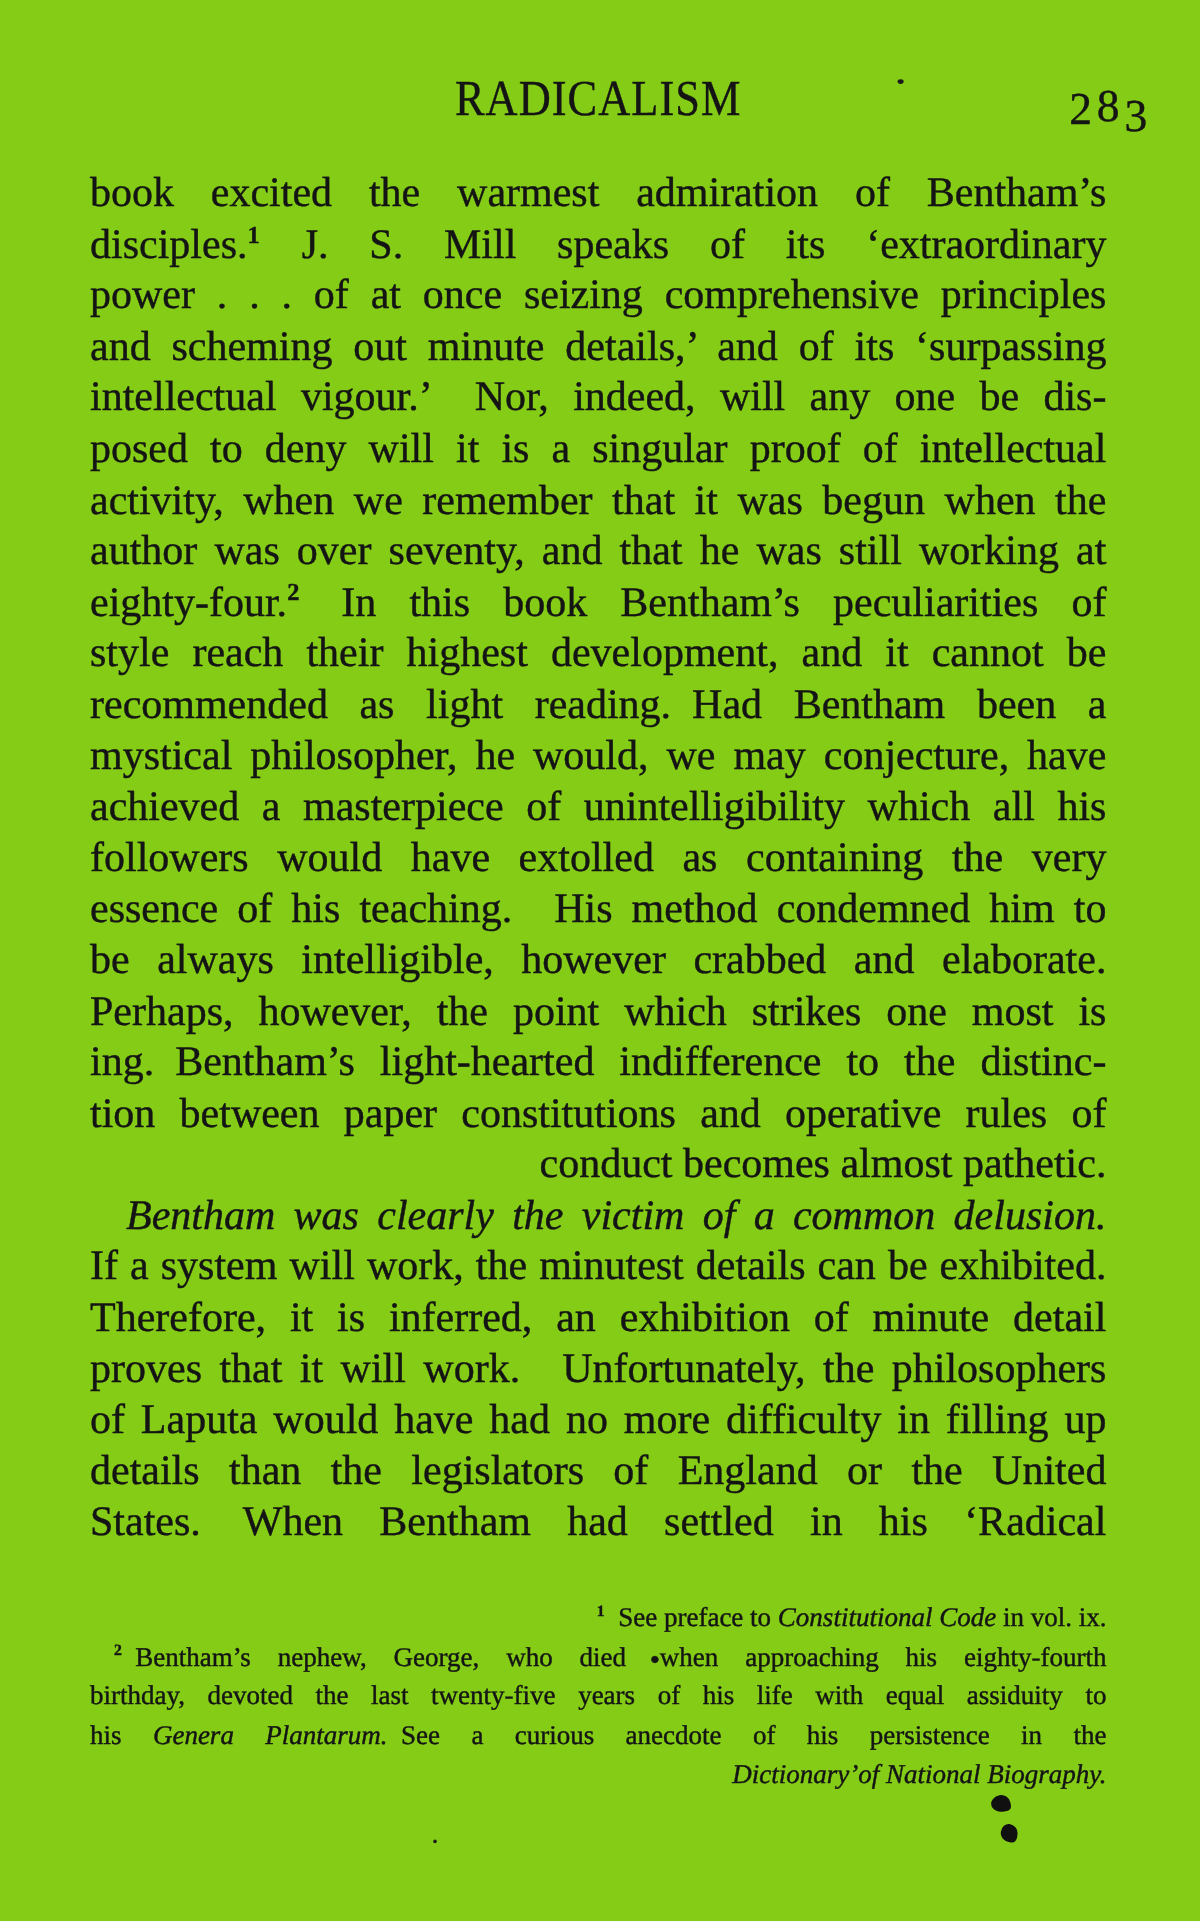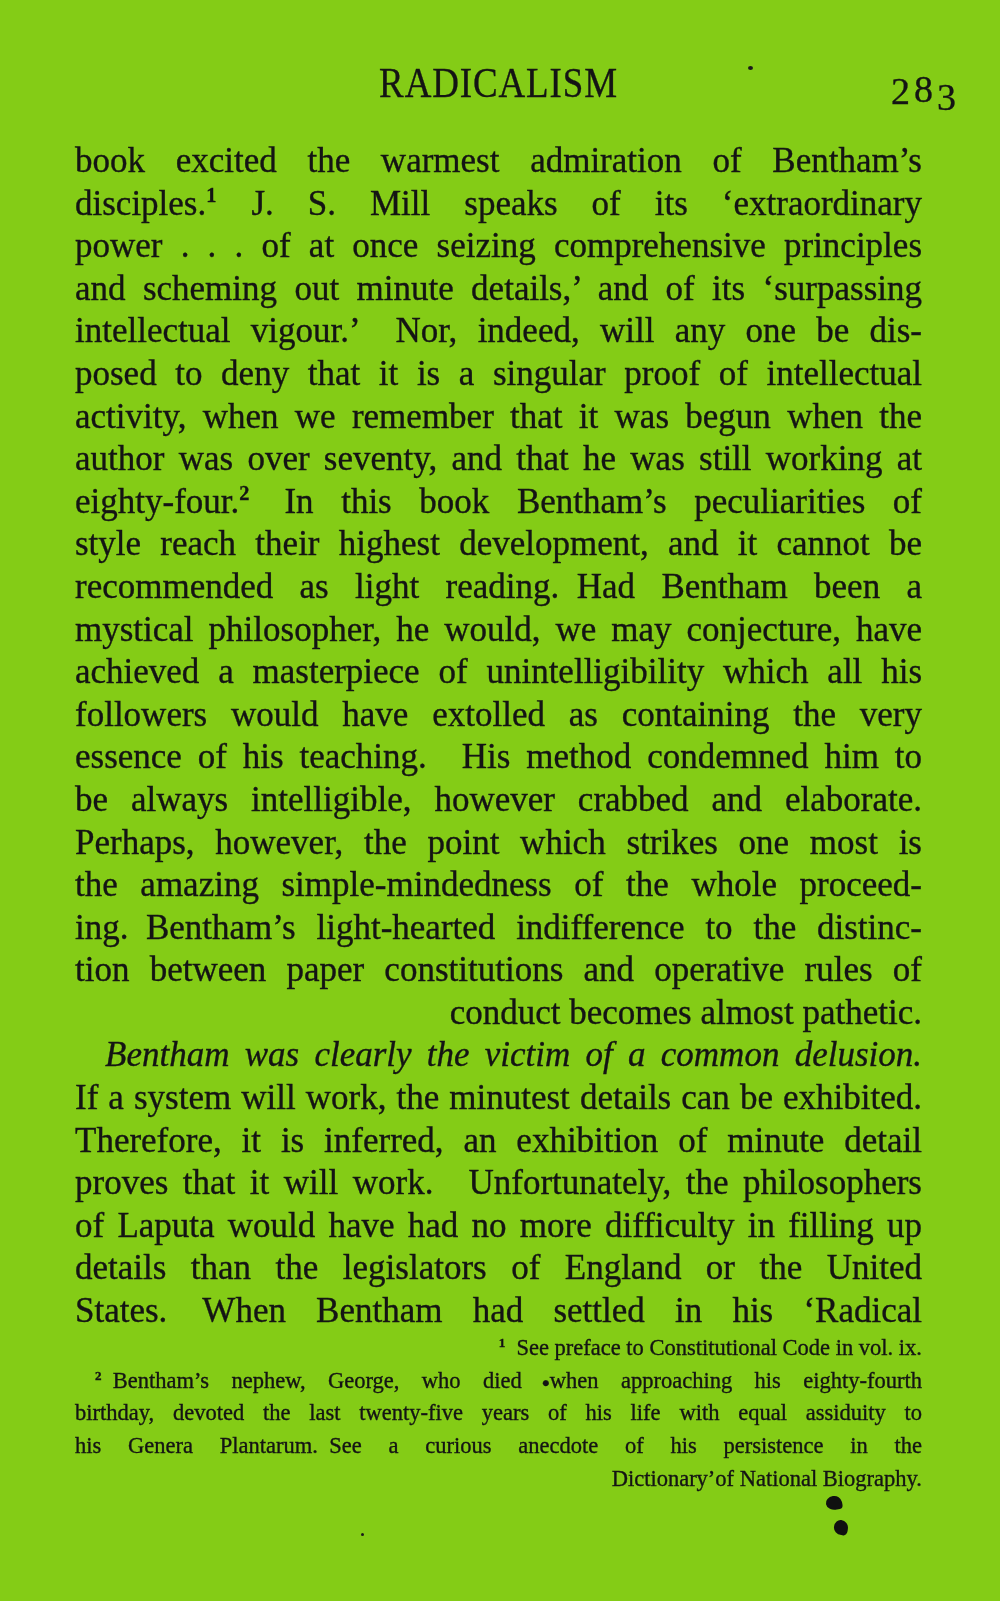--- a/index.html
+++ b/index.html
@@ -60,21 +60,21 @@
   .line.j { text-align: justify; text-align-last: justify; }
   .body-text .line.ind { text-indent: 30px; font-style: italic; }
   .footnotes .line.ind { text-indent: 20px; }
   .sup {
     vertical-align: super;
     font-size: 58%;
     line-height: 0;
     letter-spacing: 0;
     font-weight: bold;
   }
-  .italic { }
+  .italic { font-style: italic; }
   .ink {
     display: inline-block;
     font-size: 0.6em;
     vertical-align: 0.05em;
     line-height: 0;
   }
   .speck {
     position: absolute;
     background: #1a1a1a;
     border-radius: 50%;
@@ -105,33 +105,32 @@
 
   <div class="page-number"><span>2</span><span>8</span><span>3</span></div>
 
   <div class="body-text">
       <div class="para">
         <div class="line j"><span>book excited the warmest admiration of Bentham’s</span></div>
         <div class="line j"><span>disciples.</span><span class="sup">1</span><span> J. S. Mill speaks of its ‘extraordinary</span></div>
         <div class="line j"><span>power . . . of at once seizing comprehensive principles</span></div>
         <div class="line j"><span>and scheming out minute details,’ and of its ‘surpassing</span></div>
         <div class="line j"><span>intellectual vigour.’ Nor, indeed, will any one be dis-</span></div>
-        <div class="line j"><span>posed to deny that it is a singular proof of intellectual</span></div>
+        <div class="line j"><span>posed to deny will it is a singular proof of intellectual</span></div>
         <div class="line j"><span>activity, when we remember that it was begun when the</span></div>
         <div class="line j"><span>author was over seventy, and that he was still working at</span></div>
         <div class="line j"><span>eighty-four.</span><span class="sup">2</span><span> In this book Bentham’s peculiarities of</span></div>
         <div class="line j"><span>style reach their highest development, and it cannot be</span></div>
         <div class="line j"><span>recommended as light reading. Had Bentham been a</span></div>
         <div class="line j"><span>mystical philosopher, he would, we may conjecture, have</span></div>
         <div class="line j"><span>achieved a masterpiece of unintelligibility which all his</span></div>
         <div class="line j"><span>followers would have extolled as containing the very</span></div>
         <div class="line j"><span>essence of his teaching. His method condemned him to</span></div>
         <div class="line j"><span>be always intelligible, however crabbed and elaborate.</span></div>
         <div class="line j"><span>Perhaps, however, the point which strikes one most is</span></div>
-        <div class="line j"><span>the amazing simple-mindedness of the whole proceed-</span></div>
         <div class="line j"><span>ing. Bentham’s light-hearted indifference to the distinc-</span></div>
         <div class="line j"><span>tion between paper constitutions and operative rules of</span></div>
         <div class="line"><span>conduct becomes almost pathetic.</span></div>
       </div>
       <div class="para">
         <div class="line j ind"><span>Bentham was clearly the victim of a common delusion.</span></div>
         <div class="line j"><span>If a system will work, the minutest details can be exhibited.</span></div>
         <div class="line j"><span>Therefore, it is inferred, an exhibition of minute detail</span></div>
         <div class="line j"><span>proves that it will work. Unfortunately, the philosophers</span></div>
         <div class="line j"><span>of Laputa would have had no more difficulty in filling up</span></div>

